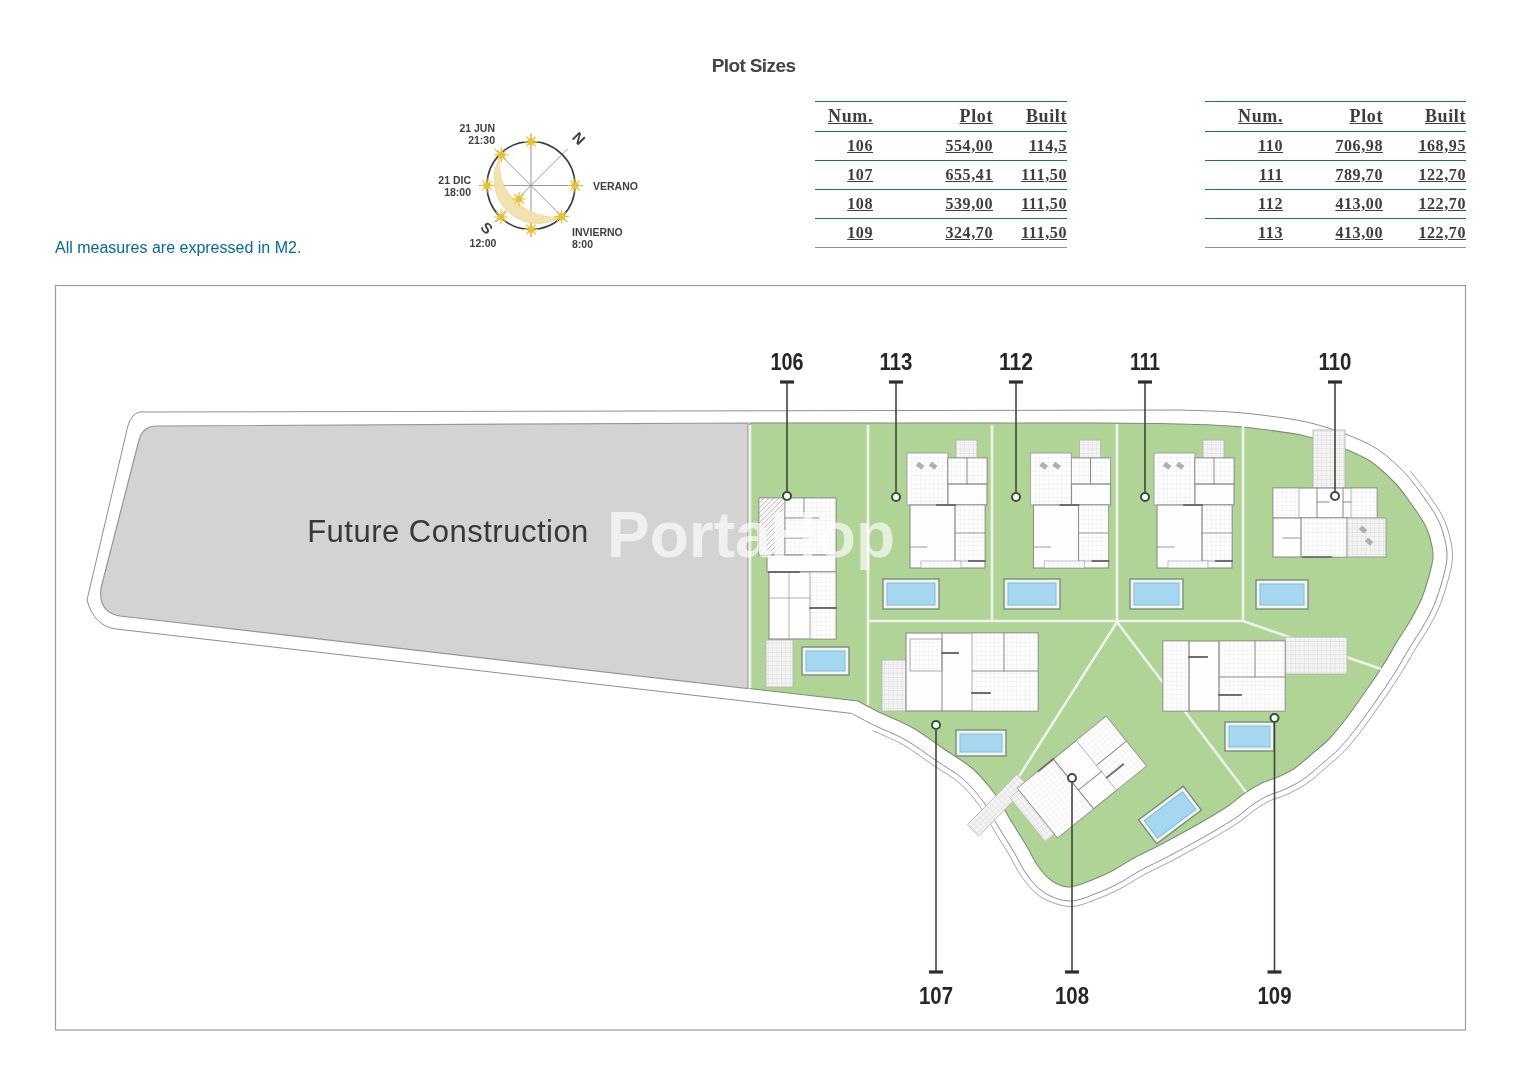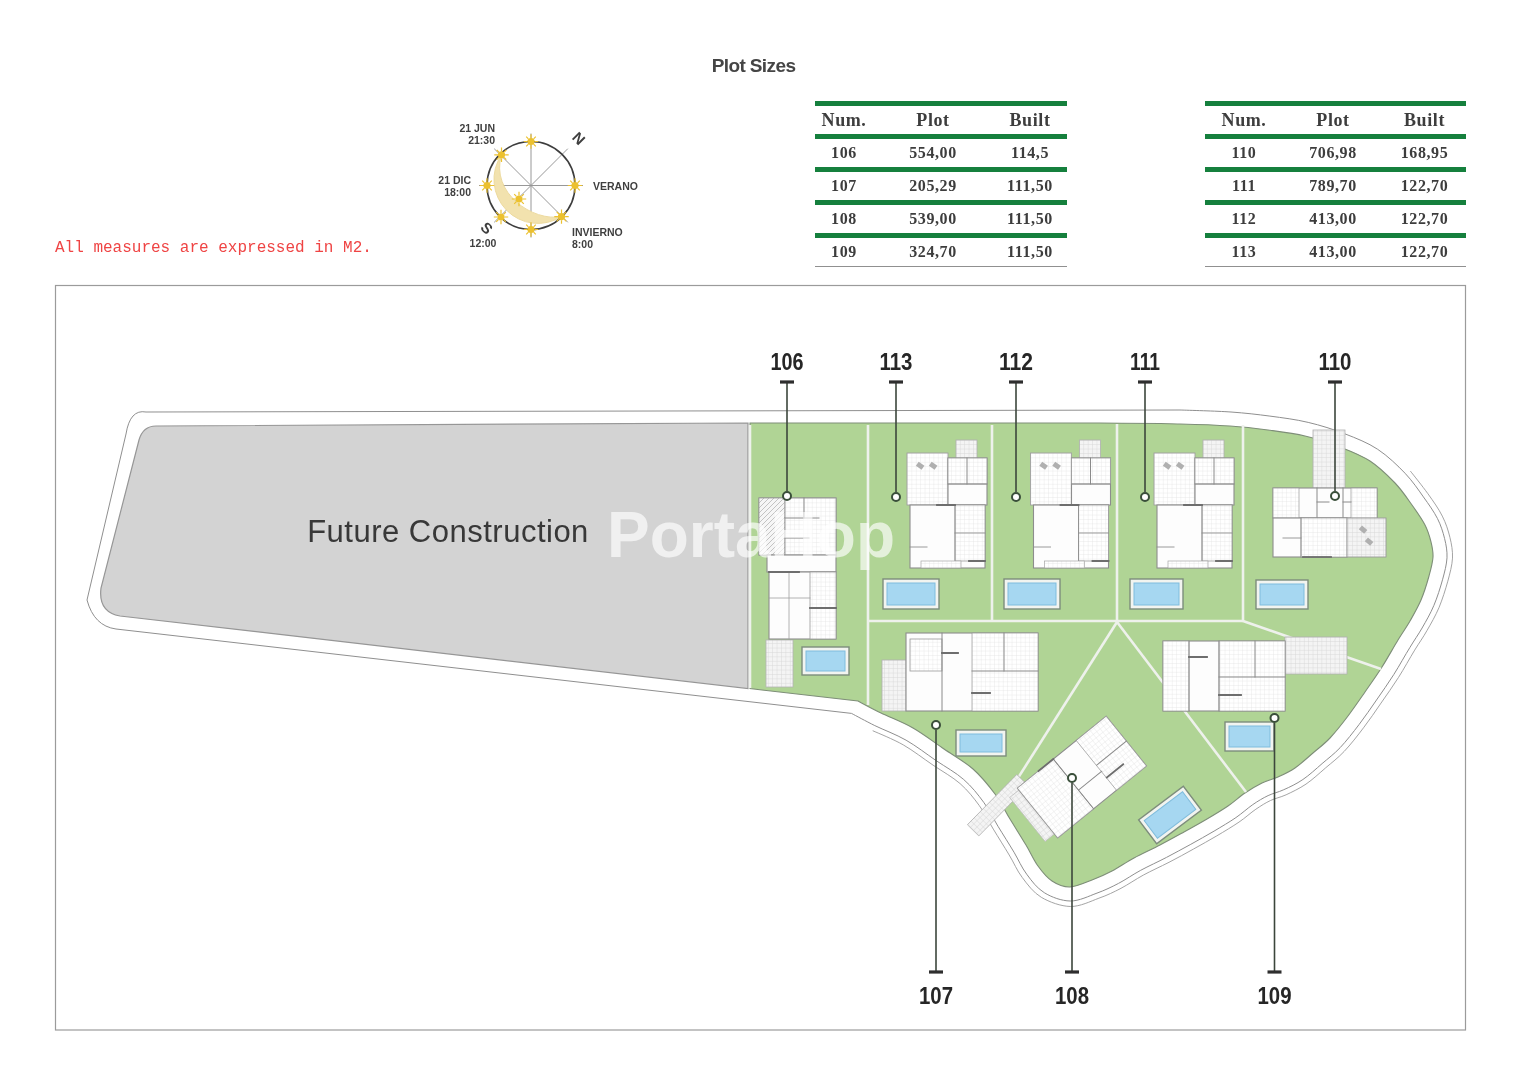--- a/index.html
+++ b/index.html
@@ -1,21 +1,21 @@
 <!DOCTYPE html>
 <html><head>
 <meta charset="utf-8">
 <style>
   html,body{margin:0;padding:0;background:#ffffff;}
   body{width:1527px;height:1080px;position:relative;font-family:"Liberation Sans",sans-serif;overflow:hidden;}
   .abs{position:absolute;}
   .title{left:0;top:55px;width:1507px;text-align:center;font-size:19px;font-weight:bold;letter-spacing:-0.6px;color:#454545;font-family:"Liberation Sans",sans-serif;}
-  .note{left:55px;top:239px;font-size:16px;color:#ef4444;font-family:Liberation Mono, monospace;}
+  .note{left:55px;top:239px;font-size:16px;color:#0369a1;font-family:Liberation Sans, sans-serif;}
   table.pt{position:absolute;border-collapse:collapse;font-family:"Liberation Serif",serif;color:#3d3d3d;}
-  table.pt td{border-top:5px solid #15803d;text-align:center;font-size:16px;font-weight:bold;padding:0;letter-spacing:0.6px;}
+  table.pt td{border-top:1px solid #15803d;text-align:right;font-size:16px;font-weight:bold;padding:0;letter-spacing:0.6px;text-decoration:underline;}
   table.pt tr.hd td{font-size:18px;font-weight:bold;}
   table.pt tr td{height:28px;}
 </style>
 </head>
 <body>
 <svg class="abs" style="left:0;top:0" width="1527" height="1080" viewBox="0 0 1527 1080">
 <defs>
 <pattern id="g4" width="4.4" height="4.4" patternUnits="userSpaceOnUse">
   <rect width="4.4" height="4.4" fill="#ffffff"></rect>
   <path d="M 0 0 H 4.4 M 0 0 V 4.4" stroke="#e0e0e0" stroke-width="0.7" fill="none"></path>
@@ -270,21 +270,21 @@
         <td>Plot</td>
         <td>Built</td>
       </tr>
 <tr>
         <td>106</td>
         <td>554,00</td>
         <td>114,5</td>
       </tr>
 <tr>
         <td>107</td>
-        <td>205,29</td>
+        <td>655,41</td>
         <td>111,50</td>
       </tr>
 <tr>
         <td>108</td>
         <td>539,00</td>
         <td>111,50</td>
       </tr>
 <tr style="border-bottom:1px solid #909090">
         <td>109</td>
         <td>324,70</td>

